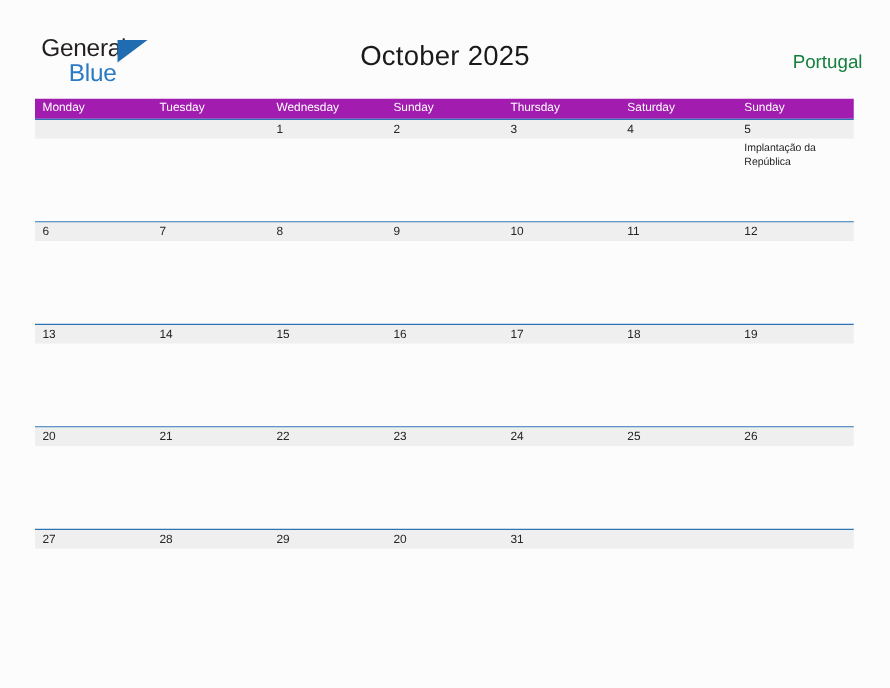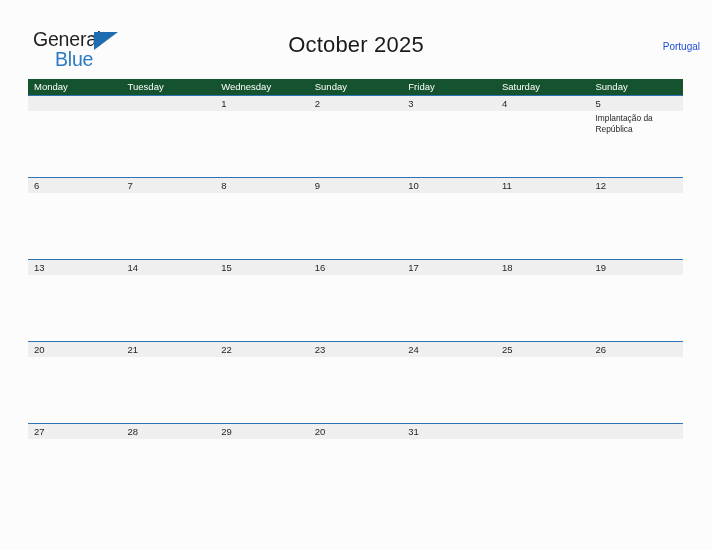--- a/index.html
+++ b/index.html
@@ -76,40 +76,40 @@
     text-align: center;
     font-size: 22px;
     font-weight: 400;
     color: #1a1a1a;
     letter-spacing: 0.2px;
     font-family: "Liberation Sans", sans-serif;
   }
 
   .cal-country {
     position: absolute;
-    right: 12px;
+    right: 22px;
     top: 41px;
-    font-size: 10px;
-    color: #1d4ed8;
+    font-size: 15px;
+    color: #15803d;
     font-family: "Liberation Sans", sans-serif;
   }
 
   
   .calendar {
     position: absolute;
     left: 28px;
     top: 79px;
     width: 655px;
   }
 
   .weekday-row {
     display: flex;
     width: 655px;
     height: 16px;
-    background: #14532d;
+    background: #a21caf;
   }
   .weekday-cell {
     flex: 1 1 0;
     height: 16px;
     line-height: 16px;
     color: #ffffff;
     font-size: 9.5px;
     padding-left: 6px;
     box-sizing: border-box;
     font-family: "Liberation Sans", sans-serif;
@@ -179,21 +179,21 @@
     <div class="cal-country">Portugal</div>
   </div>
 
   <div class="calendar">
 
     <div class="weekday-row">
       <div class="weekday-cell">Monday</div>
       <div class="weekday-cell">Tuesday</div>
       <div class="weekday-cell">Wednesday</div>
       <div class="weekday-cell">Sunday</div>
-      <div class="weekday-cell">Friday</div>
+      <div class="weekday-cell">Thursday</div>
       <div class="weekday-cell">Saturday</div>
       <div class="weekday-cell">Sunday</div>
     </div>
 
     <div class="week">
       <div class="week-numbers">
         <div class="daynum-cell"></div>
         <div class="daynum-cell"></div>
         <div class="daynum-cell">1</div>
         <div class="daynum-cell">2</div>

